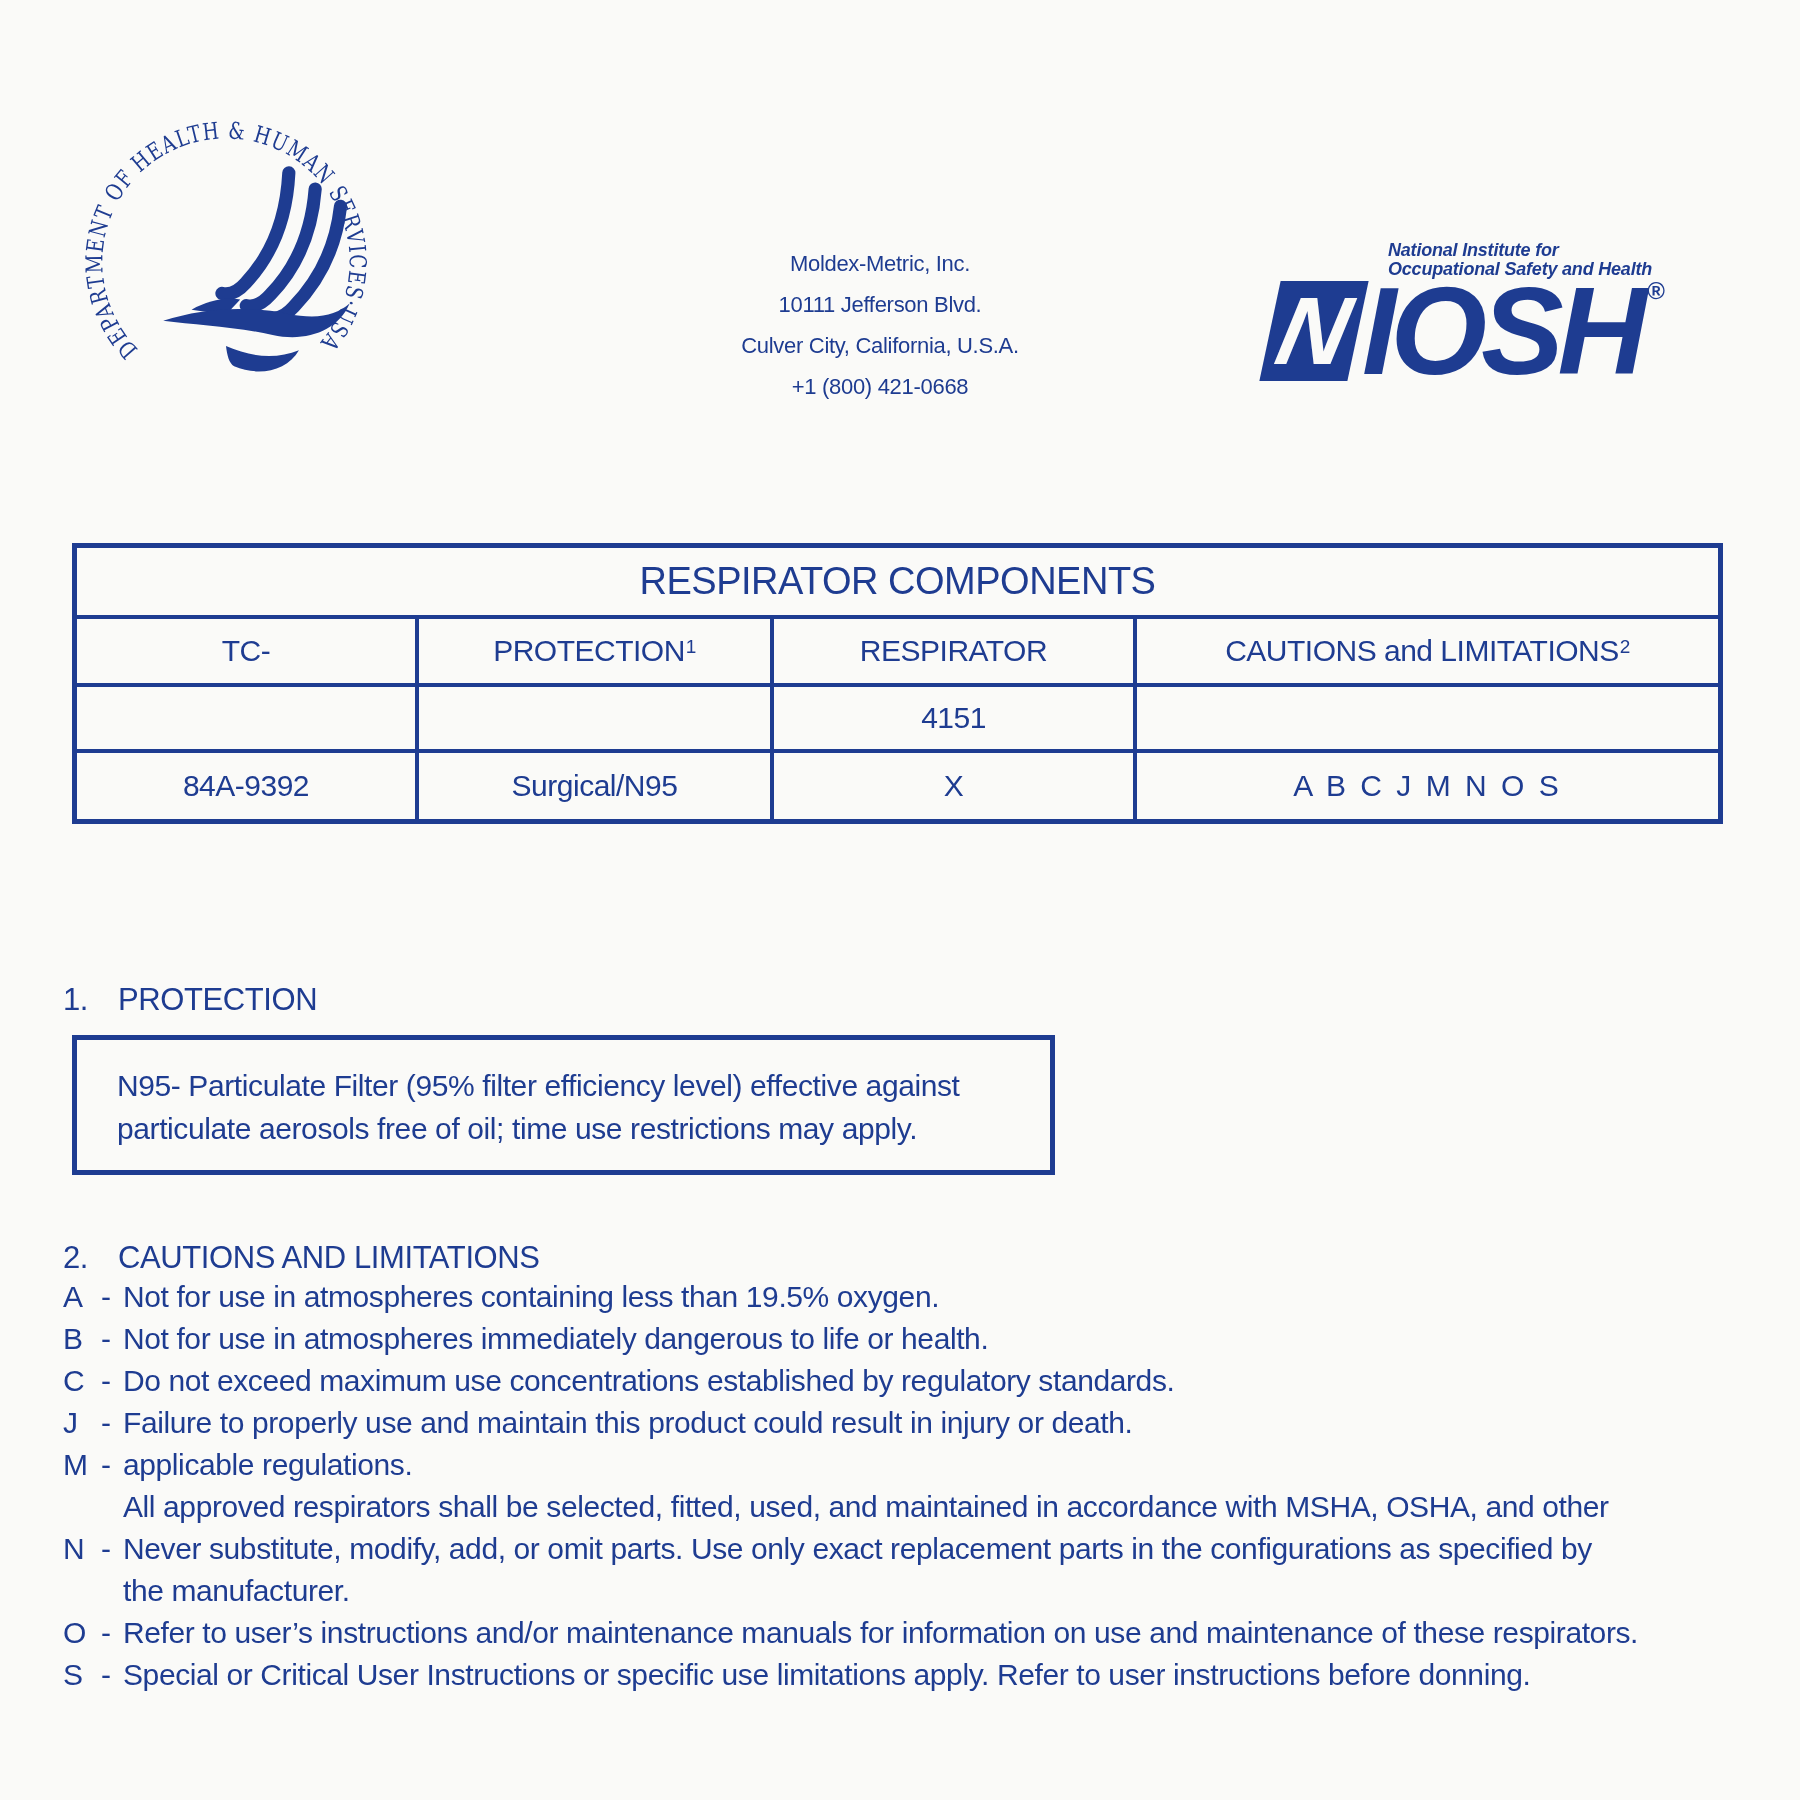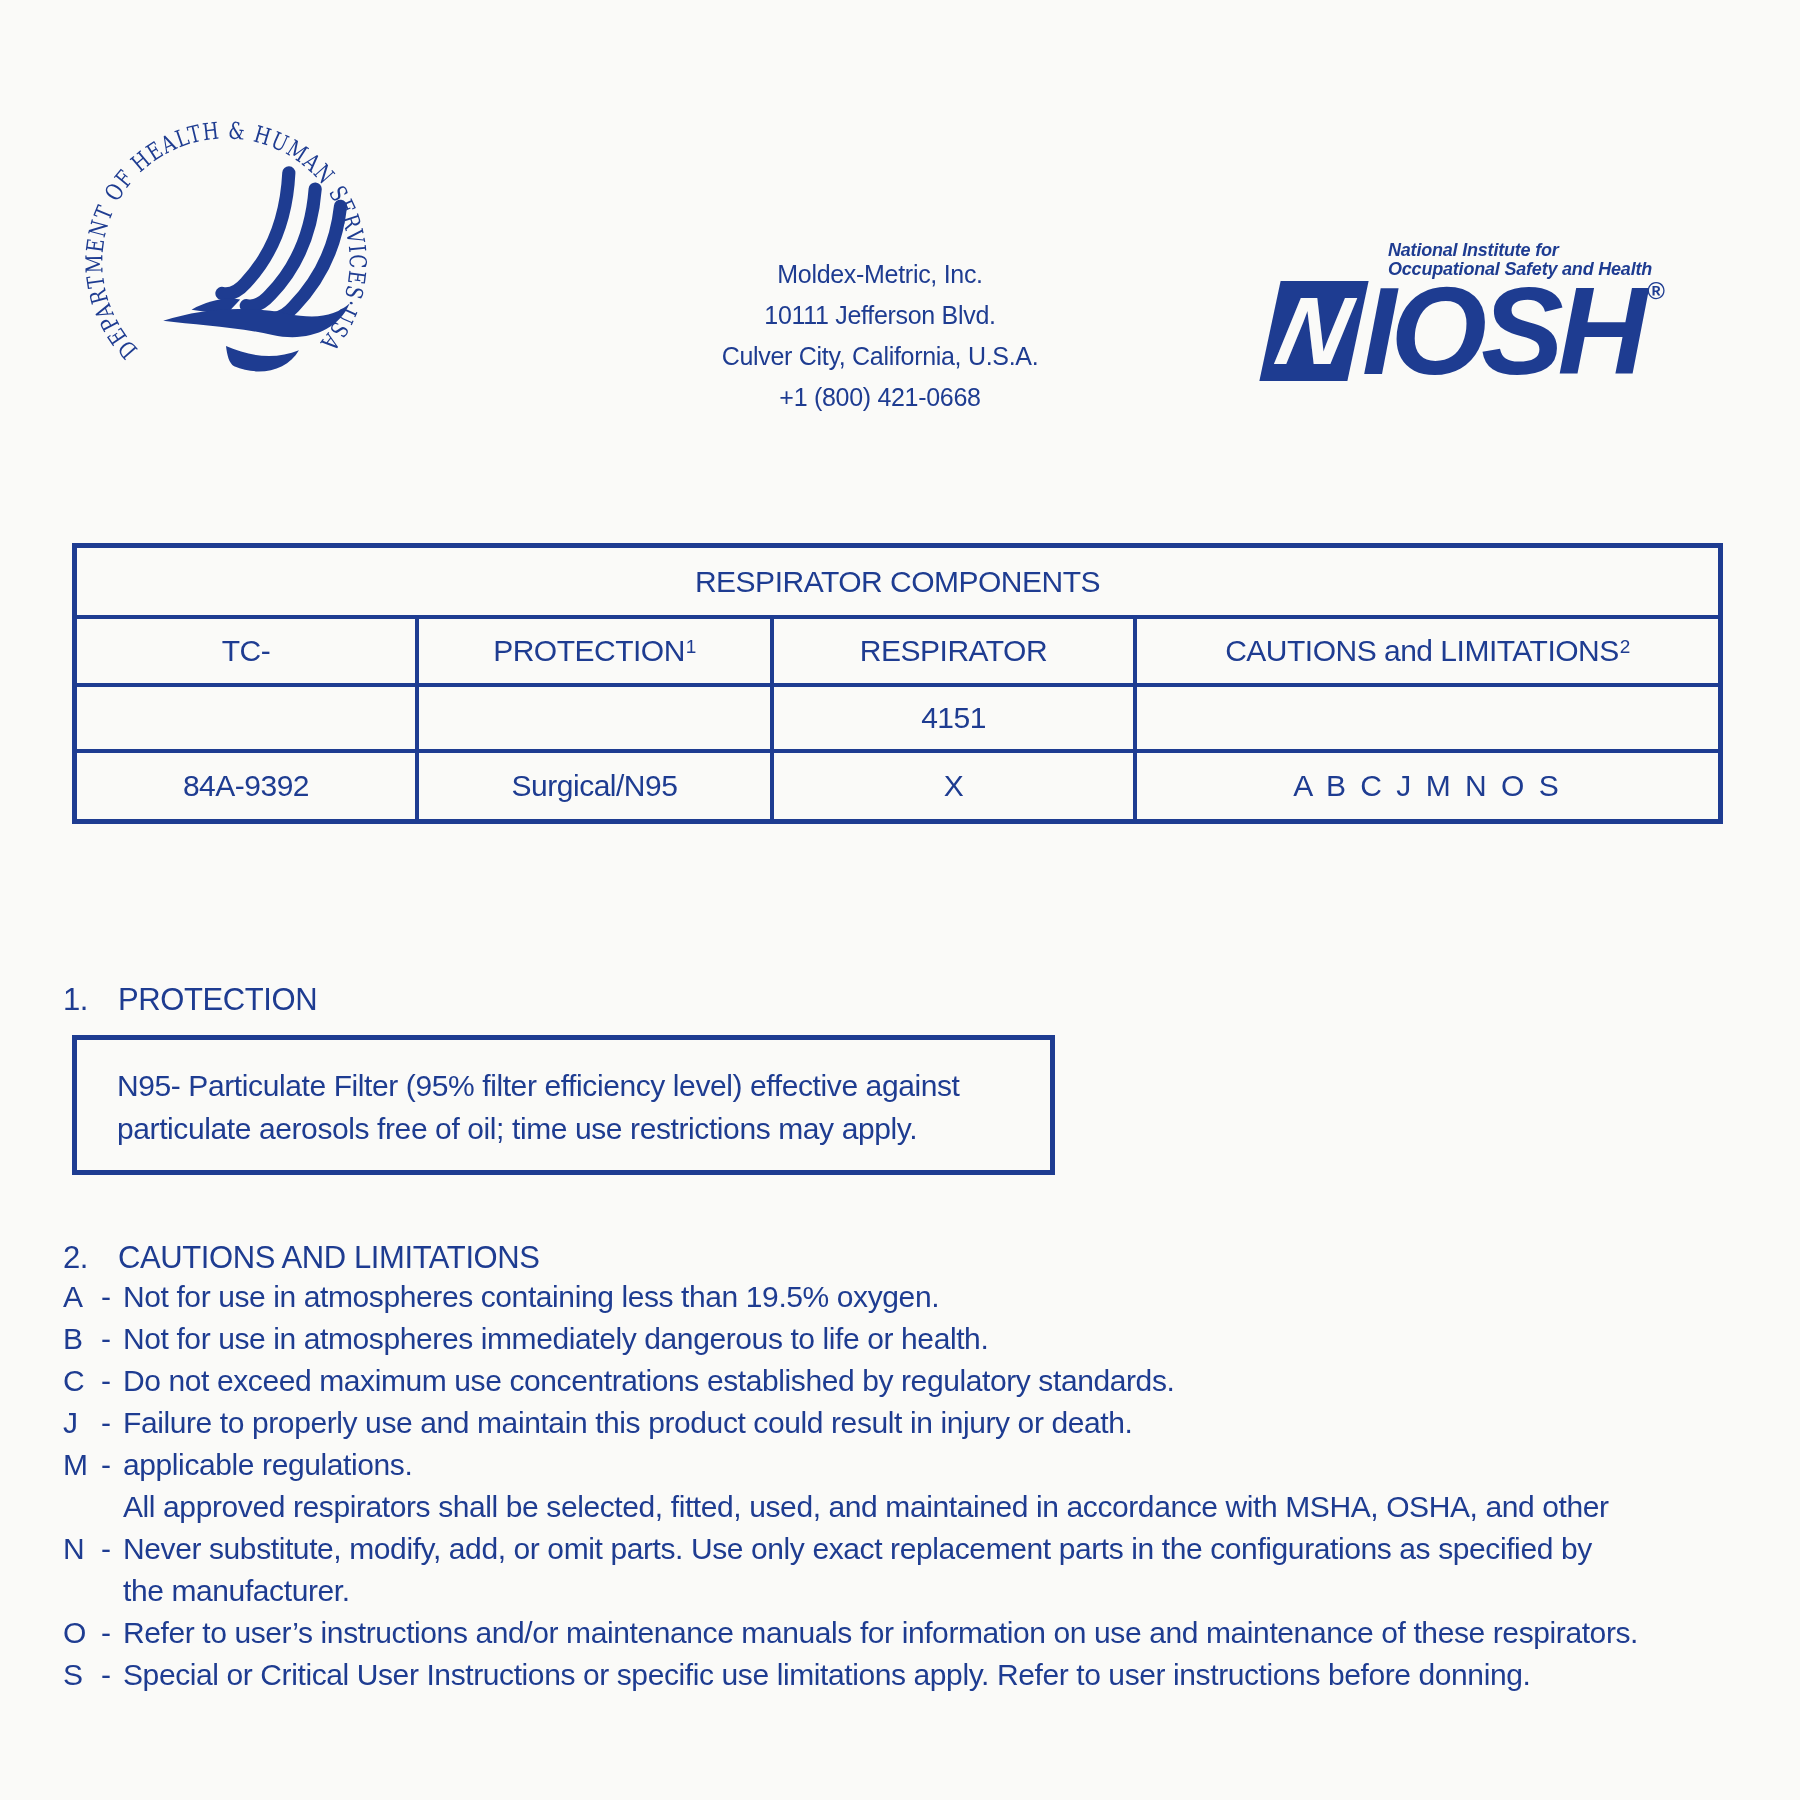--- a/index.html
+++ b/index.html
@@ -8,40 +8,40 @@
   }
   html,body{margin:0;padding:0;}
   body{width:1800px;height:1800px;background:var(--bg);font-family:"Liberation Sans",sans-serif;color:var(--blue);overflow:hidden;}
   .page{position:relative;width:1800px;height:1800px;}
 
   
   .hhs-seal{position:absolute;left:74px;top:110px;width:304px;height:304px;}
   .seal-text{font-family:"DejaVu Serif",serif;font-size:23px;letter-spacing:1.5px;fill:var(--blue);}
 
   
-  .address{position:absolute;left:580px;top:254px;width:600px;text-align:center;
-           font-size:25px;line-height:41px;letter-spacing:-0.3px;color:var(--blue);}
+  .address{position:absolute;left:580px;top:243px;width:600px;text-align:center;
+           font-size:22px;line-height:41px;letter-spacing:-0.3px;color:var(--blue);}
 
   
   .niosh{position:absolute;left:1256px;top:241px;width:500px;}
   .niosh-tagline{margin-left:132px;font-style:italic;font-weight:bold;font-size:18px;line-height:19px;letter-spacing:-0.2px;}
   .niosh-bigrow{margin-top:2px;display:flex;align-items:flex-start;height:102px;}
   .niosh-nbox{width:88px;height:100px;background:var(--blue);transform:skewX(-12deg);
               display:flex;align-items:center;justify-content:center;margin-left:14px;}
   .niosh-nbox span{color:var(--bg);font-style:italic;font-weight:bold;font-size:96px;line-height:96px;}
   .niosh-iosh{font-style:italic;font-weight:bold;font-size:124px;line-height:100px;letter-spacing:-6px;margin-left:4px;}
   .niosh-reg{font-size:24px;line-height:24px;margin-left:6px;margin-top:-2px;font-weight:bold;}
 
   
   .tbl{position:absolute;left:72px;top:543px;width:1651px;border:5px solid var(--blue);box-sizing:border-box;background:transparent;}
   .tbl-row{display:block;}
   .tbl-row + .tbl-row{border-top:4px solid var(--blue);}
   .tbl-title{height:57px;display:flex;align-items:center;padding-left:16px;
              font-weight:bold;font-size:36px;letter-spacing:-0.5px;}
-  .tbl-sub{height:67px;display:flex;align-items:center;justify-content:center;font-size:30px;letter-spacing:-0.5px;text-align:center;}
+  .tbl-sub{height:67px;display:flex;align-items:center;justify-content:center;font-size:38px;letter-spacing:-0.5px;text-align:center;}
   .tbl-grid{display:grid;grid-template-columns:338fr 355fr 363fr 585fr;}
   .tbl-head{height:64px;}
   .tbl-r1{height:62px;}
   .tbl-r2{height:66px;text-align:center;}
   .tbl-cell{display:flex;align-items:center;justify-content:center;font-size:30px;letter-spacing:-0.5px;}
   .tbl-cell + .tbl-cell{border-left:4px solid var(--blue);}
   .tbl-cell sup{font-size:19px;margin-left:1px;transform:translateY(-4px);}
   .cell-wide-letters{letter-spacing:3px;}
 
   

